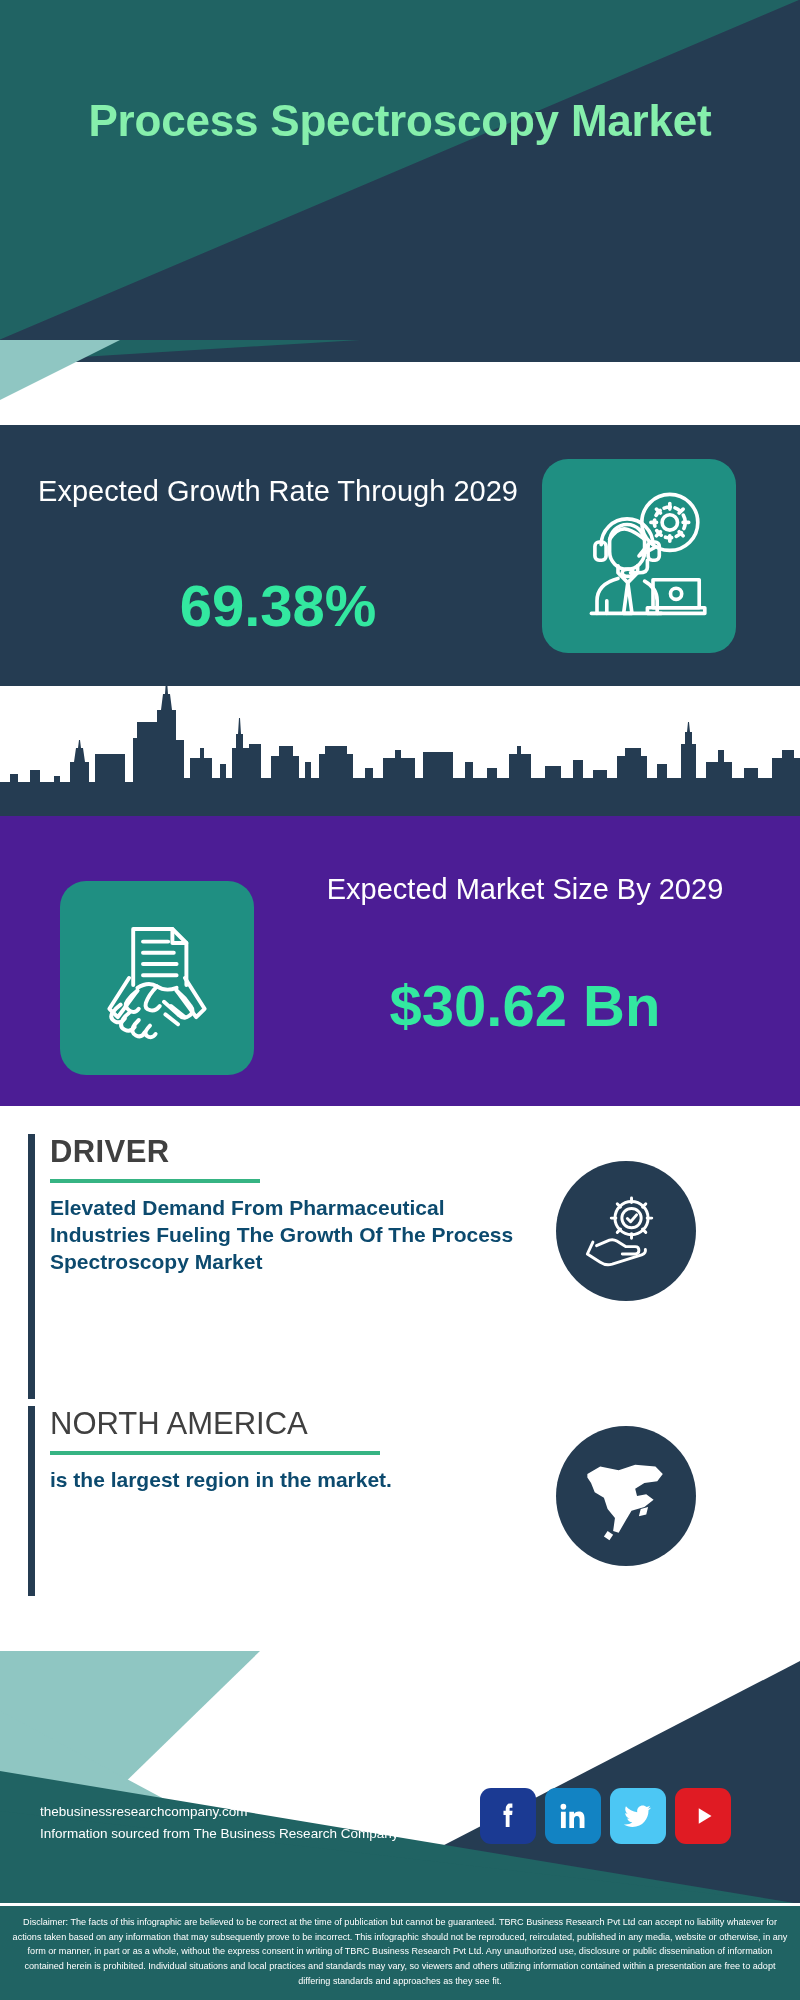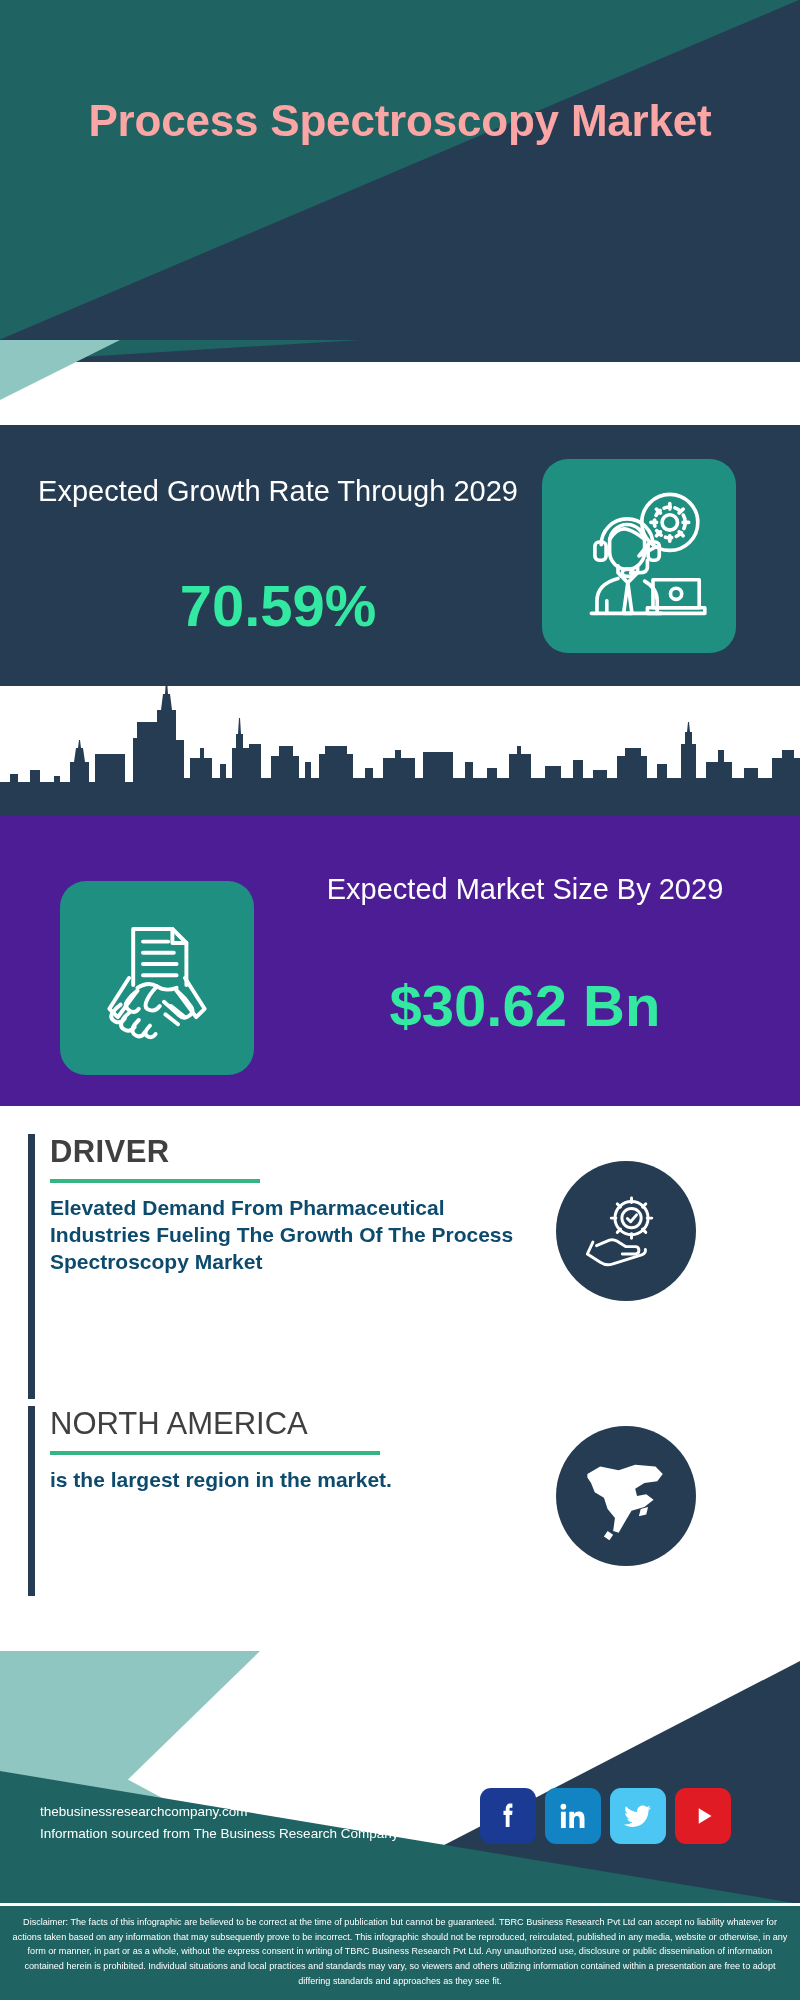--- a/index.html
+++ b/index.html
@@ -4,21 +4,21 @@
 <style>
   html,body{margin:0;padding:0;background:#ffffff;}
   body{font-family:"Liberation Sans","DejaVu Sans",sans-serif;}
   .page{position:relative;width:800px;height:2000px;overflow:hidden;background:#ffffff;}
 
   
   .header{position:relative;width:800px;height:340px;background:#206363;overflow:hidden;}
   .header .diag{position:absolute;inset:0;
     background:linear-gradient(to bottom right,rgba(0,0,0,0) 49.85%,#253c52 50%);}
   .header-title{position:absolute;left:0;right:0;top:96px;text-align:center;
-    color:#fca5a5;font-size:44px;line-height:1.12;font-weight:bold;letter-spacing:-0.2px;
+    color:#86efac;font-size:44px;line-height:1.12;font-weight:bold;letter-spacing:-0.2px;
     padding:0 52px;box-sizing:border-box;}
 
   
   .wedge{position:relative;width:800px;height:85px;background:#ffffff;overflow:hidden;}
   .wedge .tri-teal{position:absolute;left:0;top:0;width:0;height:0;
     border-top:60px solid #8fc6c2;border-right:120px solid transparent;}
   .wedge .tri-dark{position:absolute;right:0;top:0;width:800px;height:22px;background:#253c52;}
   .wedge .tri-dark2{position:absolute;left:0;top:0;width:0;height:0;
     border-top:22px solid #206363;border-right:360px solid transparent;}
 
@@ -81,21 +81,21 @@
   </div>
 
   <div class="wedge">
     <div class="tri-dark"></div>
     <div class="tri-dark2"></div>
     <div class="tri-teal"></div>
   </div>
 
   <div class="growth">
     <div class="growth-label">Expected Growth Rate Through 2029</div>
-    <div class="growth-value">70.59%</div>
+    <div class="growth-value">69.38%</div>
     <div class="icon-card icon-card-growth">
       <svg viewBox="0 0 100 100" fill="none" stroke="#ffffff" stroke-width="2.6" stroke-linecap="round" stroke-linejoin="round">
 
         <circle cx="72" cy="26" r="20"></circle>
         <path d="M58 40 L50 50 L61 44"></path>
         <circle cx="72" cy="26" r="5.5"></circle>
         <path d="M72 12.5 v4 M72 35.5 v4 M58.5 26 h4 M81.5 26 h4
                  M62.5 16.5 l2.8 2.8 M78.7 32.7 l2.8 2.8
                  M81.5 16.5 l-2.8 2.8 M65.3 32.7 l-2.8 2.8"></path>
         <circle cx="72" cy="26" r="11" stroke-dasharray="4.5 3.4"></circle>

